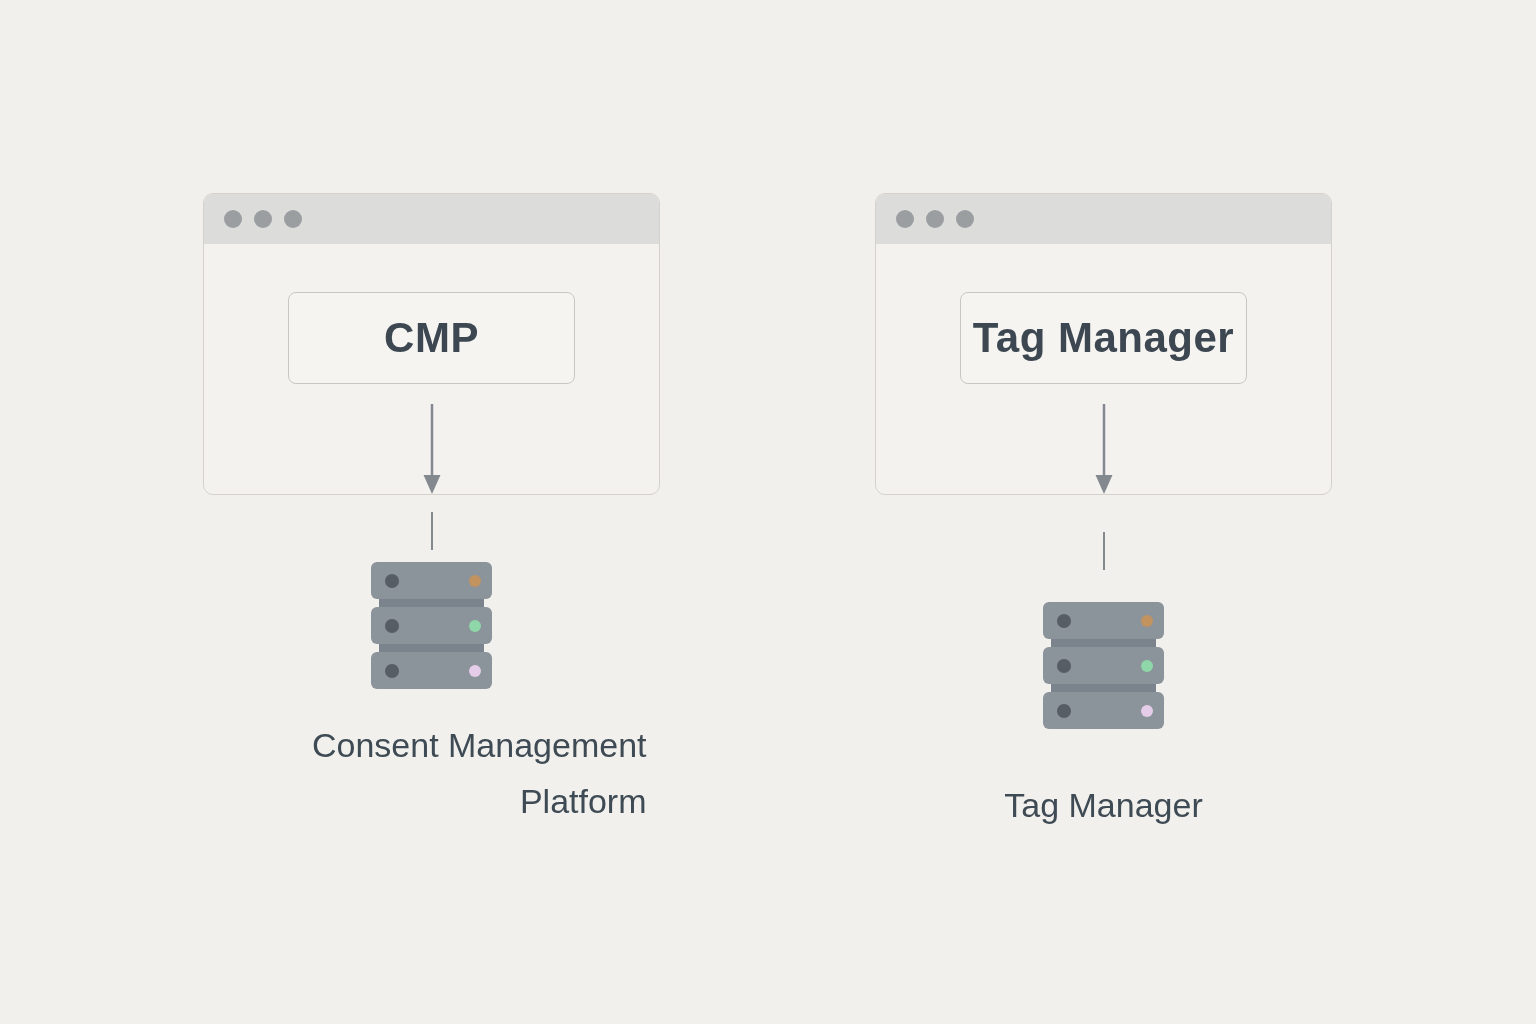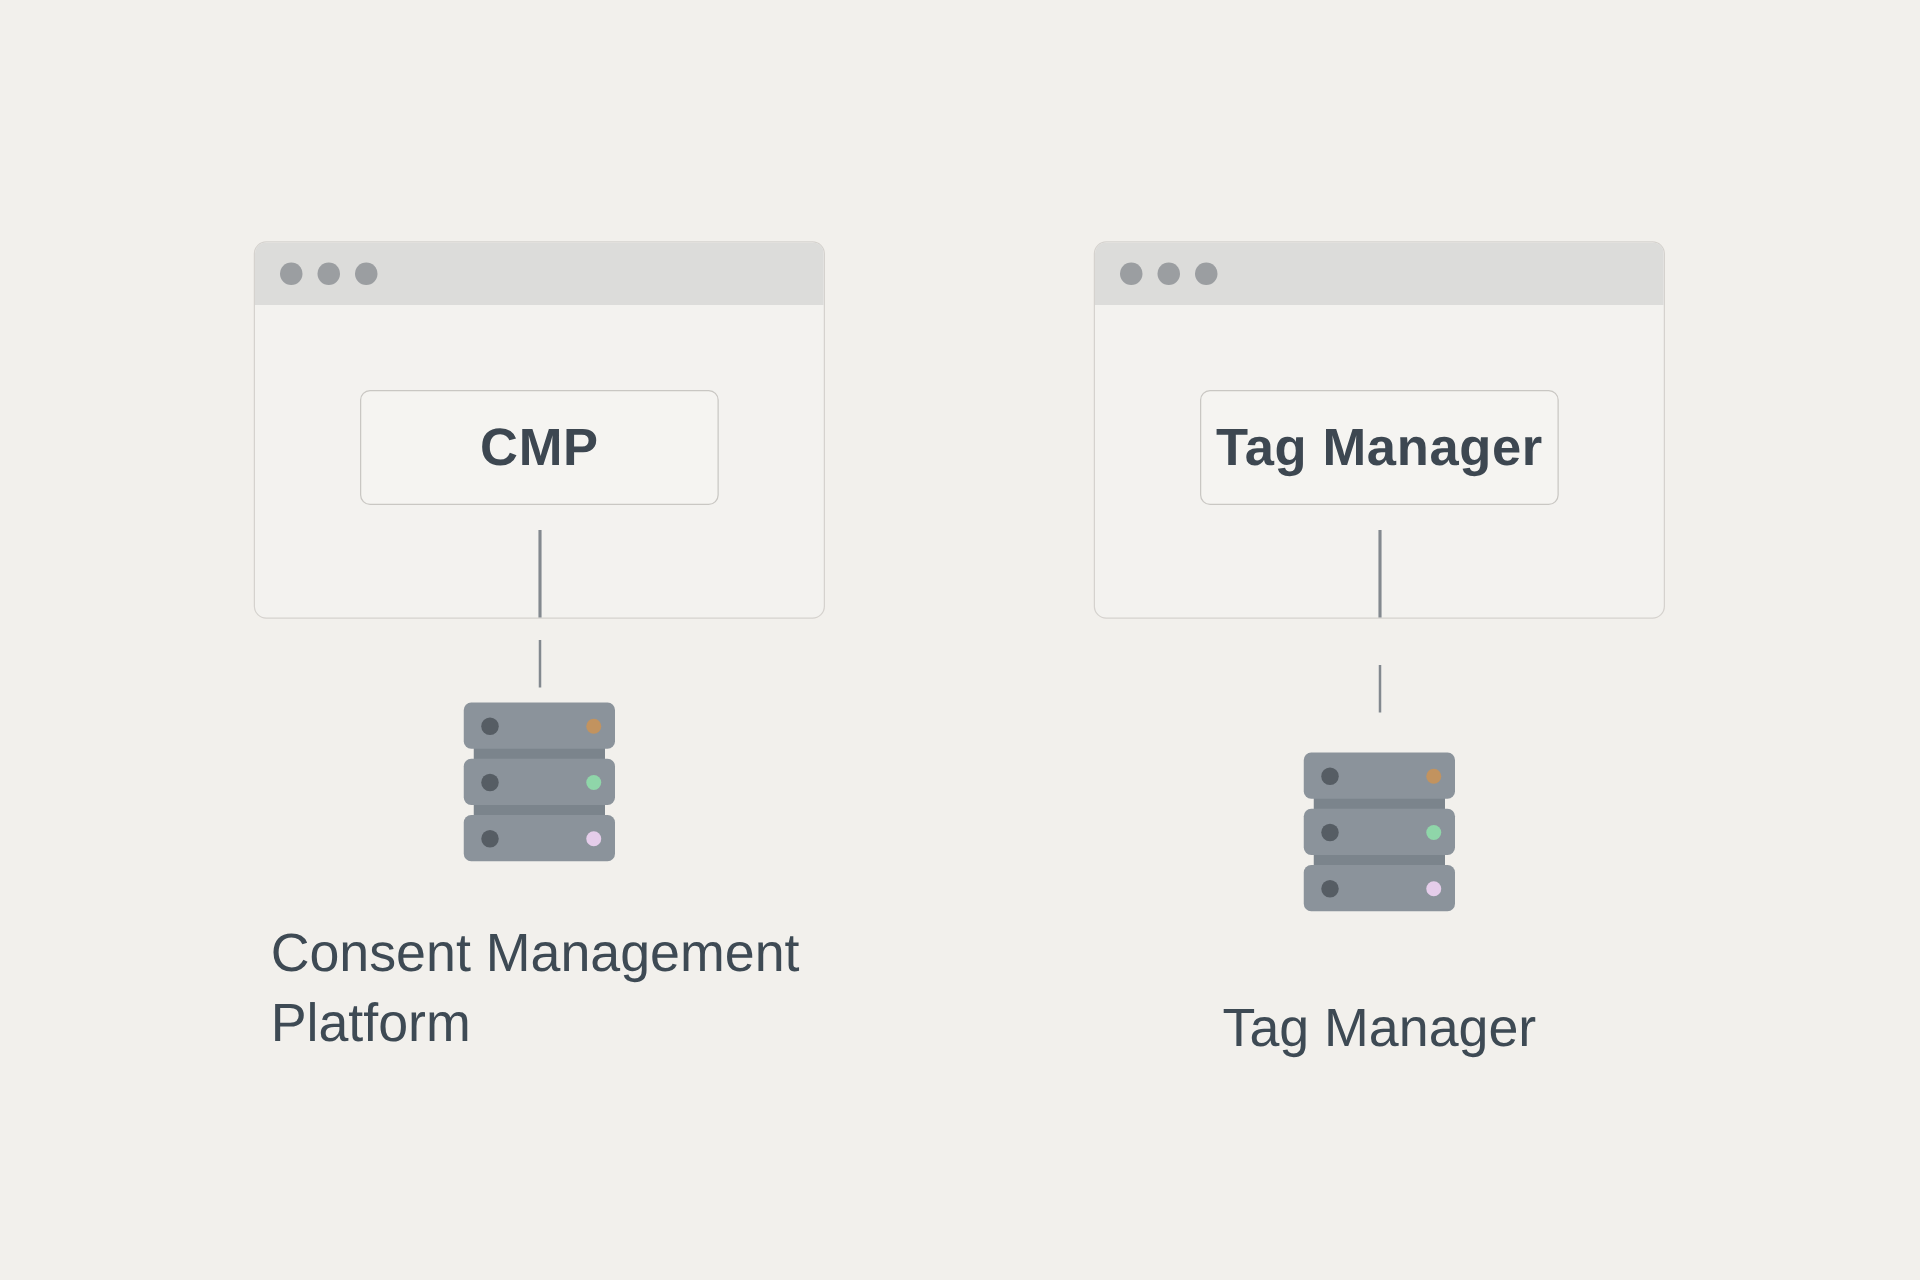--- a/index.html
+++ b/index.html
@@ -51,21 +51,21 @@
     border-radius: 50%;
     background: var(--titlebar_dot, #9b9ea1);
   }
   .window-content {
     flex: 1;
     display: flex;
     flex-direction: column;
     align-items: center;
   }
   .label-box {
-    margin-top: 68px;
+    margin-top: 48px;
     width: 287px;
     height: 92px;
     box-sizing: border-box;
     border: 1px solid var(--box_border, #c9c7c3);
     border-radius: 8px;
     background: var(--box_bg, #f5f4f1);
     display: flex;
     align-items: center;
     justify-content: center;
     font-size: 42px;
@@ -124,24 +124,24 @@
     right: 11px;
     width: 12px;
     height: 12px;
     border-radius: 50%;
   }
   .led-top    { background: var(--led_top, #c2935f); }
   .led-middle { background: var(--led_middle, #8fd6a9); }
   .led-bottom { background: var(--led_bottom, #e5cdea); }
 
   .caption {
-    margin-top: 46px;
+    margin-top: 28px;
     max-width: 430px;
-    text-align: left;
-    font-size: 43px;
+    text-align: right;
+    font-size: 34px;
     font-weight: 500;
     line-height: 56px;
     color: var(--caption_color, #3e4a54);
   }
 </style>
 </head>
 <body>
 
 <div class="column left">
   <div class="browser-window">

